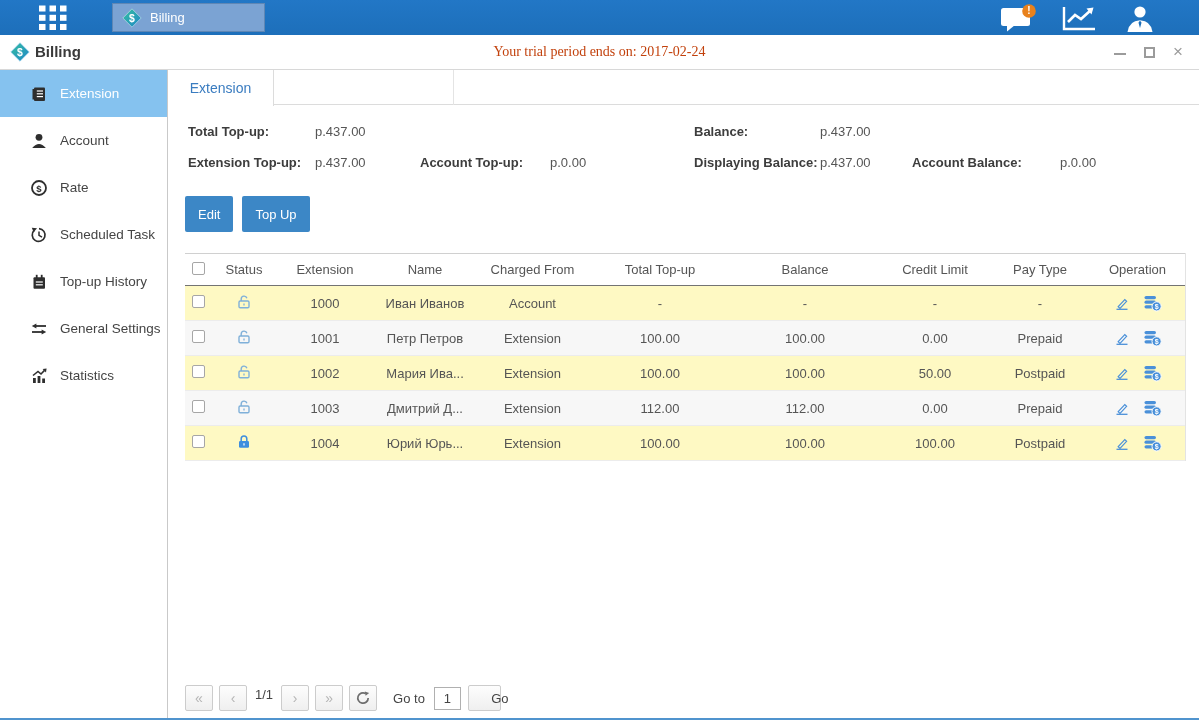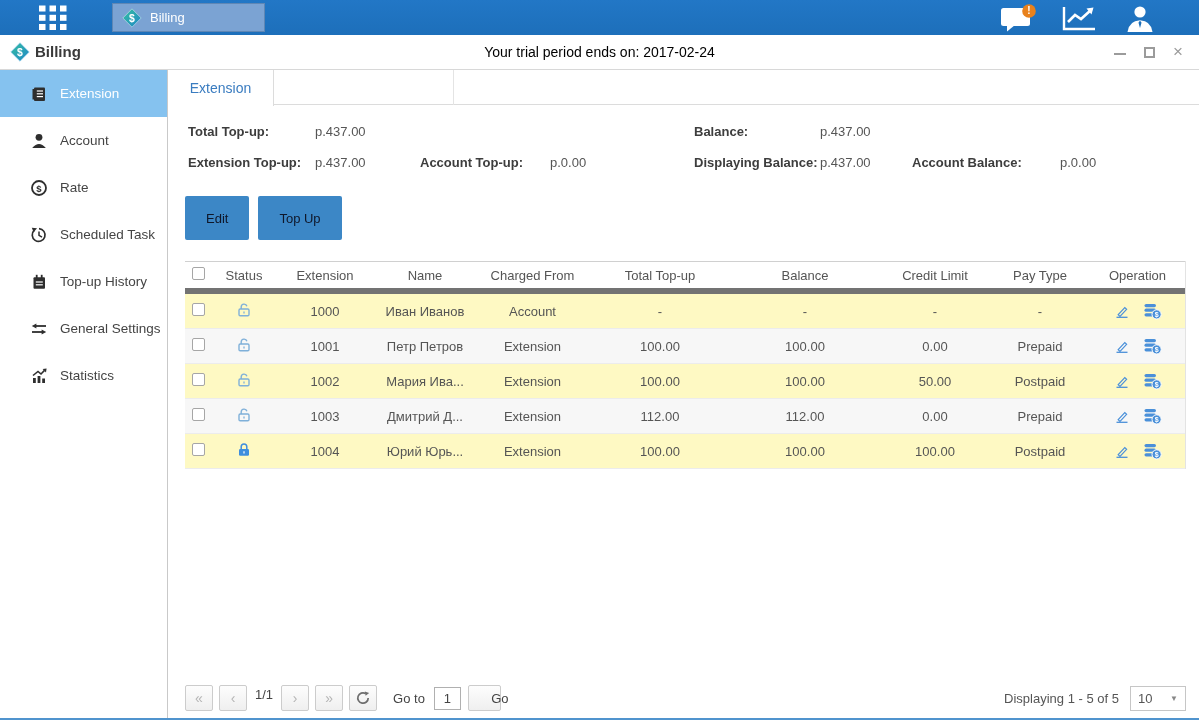--- a/index.html
+++ b/index.html
@@ -16,21 +16,21 @@
     background:#7ba3d3; border:1px solid #5f87b5; display:flex; align-items:center;
     gap:8px; padding-left:9px; cursor:pointer;
   }
   .app-tab-label { color:#fff; font-size:13px; }
   .topbar-icons { position:absolute; right:40px; top:0; height:35px; display:flex; align-items:center; gap:26px; }
   .tb-icon { position:relative; width:36px; height:28px; cursor:pointer; }
   
   .titlebar { height:35px; background:#fff; border-bottom:1px solid #d8d8d8; position:relative; }
   .tb-app-icon { position:absolute; left:10px; top:7px; }
   .tb-title { position:absolute; left:35px; top:8px; font-size:15px; font-weight:bold; color:#3a3a3a; }
-  .trial { position:absolute; left:0; right:0; top:9px; text-align:center; color:#000000; font-size:14px; }
+  .trial { position:absolute; left:0; right:0; top:9px; text-align:center; color:#c2410c; font-size:14px;font-family:Liberation Serif, serif; }
   .win-controls { position:absolute; right:14px; top:0; height:34px; display:flex; align-items:center; gap:15px; }
   .wc { color:#9b9b9b; cursor:pointer; display:flex; align-items:center; justify-content:center; width:14px; height:14px; }
   .wc-min { width:12px; height:2px; background:#9b9b9b; margin-top:4px; }
   .wc-max { width:11px; height:11px; border:2px solid #9b9b9b; }
   .wc-close { font-size:17px; line-height:14px; }
   
   .body { display:flex; height:650px; }
   .sidebar { width:168px; border-right:1px solid #c9c9c9; background:#fff; flex:none; }
   .side-item { height:47px; display:flex; align-items:center; padding-left:30px; gap:12px; font-size:13.5px; color:#444; cursor:pointer; }
   .side-item.active { background:#85c2ef; color:#fff; }
@@ -47,24 +47,24 @@
   
   .summary { padding:17px 0 0 17px; height:79px; position:relative; font-size:13px; }
   .srow { position:relative; height:31px; }
   .srow span { position:absolute; top:2px; white-space:nowrap; }
   .slabel { font-weight:bold; color:#3d3d3d; }
   .svalue { color:#555; }
   .p0 { left:3px; } .p1 { left:130px; } .p2 { left:235px; } .p3 { left:365px; }
   .p4 { left:509px; } .p5 { left:635px; } .p6 { left:727px; } .p7 { left:875px; }
   
   .actions { padding:12px 0 0 17px; display:flex; gap:9px; }
-  .btn-blue { background:#3c87c6; color:#0f172a; font-size:13px; height:44px; padding:0 21px; border:none; border-radius:2px; cursor:pointer; font-family:inherit; }
+  .btn-blue { background:#3c87c6; color:#ffffff; font-size:13px; height:36px; padding:0 13px; border:none; border-radius:2px; cursor:pointer; font-family:inherit; }
   
   .table { margin:21px 14px 0 17px; border-right:1px solid #e3e3e3; }
-  .thead { display:flex; height:33px; align-items:center; border-top:1px solid #d0d0d0; border-bottom:6px solid #737373; font-size:13px; color:#555; background:#fff; }
+  .thead { display:flex; height:33px; align-items:center; border-top:1px solid #d0d0d0; border-bottom:1px solid #737373; font-size:13px; color:#555; background:#fff; }
   .trow { display:flex; height:35px; align-items:center; font-size:13px; color:#555; border-bottom:1px solid #ececec; background:#fef9c3; }
   .trow.alt { background:#f7f7f7; }
   .c { text-align:center; flex:none; }
   .c-check { width:28px; text-align:left; padding-left:7px; }
   .c-status { width:62px; }
   .c-ext { width:100px; }
   .c-name { width:100px; white-space:nowrap; overflow:hidden; }
   .c-charged { width:115px; }
   .c-total { width:140px; }
   .c-balance { width:150px; }
@@ -493,26 +493,19 @@
         <div class="pg-btn">»</div>
         <div class="pg-btn">
           <svg width="14" height="14" viewBox="0 0 14 14">
             <path d="M12.2 7 A5.2 5.2 0 1 1 9.6 2.5" stroke="#6e6e6e" stroke-width="1.7" fill="none"></path>
             <polygon points="8.8,0.6 13.2,2 9.6,4.8" fill="#6e6e6e"></polygon>
           </svg>
         </div>
         <span class="goto-label">Go to</span>
         <input class="goto-input" value="1" style="">
         <button class="pg-btn go-btn">Go</button>
-        <div class="pg-right">
-          <span>Displaying 1 - 5 of 5</span>
-          <div class="page-size">
-            <span>10</span>
-            <span class="caret">▼</span>
-          </div>
-        </div>
       </div>
 
     </div>
   </div>
 
   <div class="win-bottom"></div>
 </div>
 
 </body></html>

